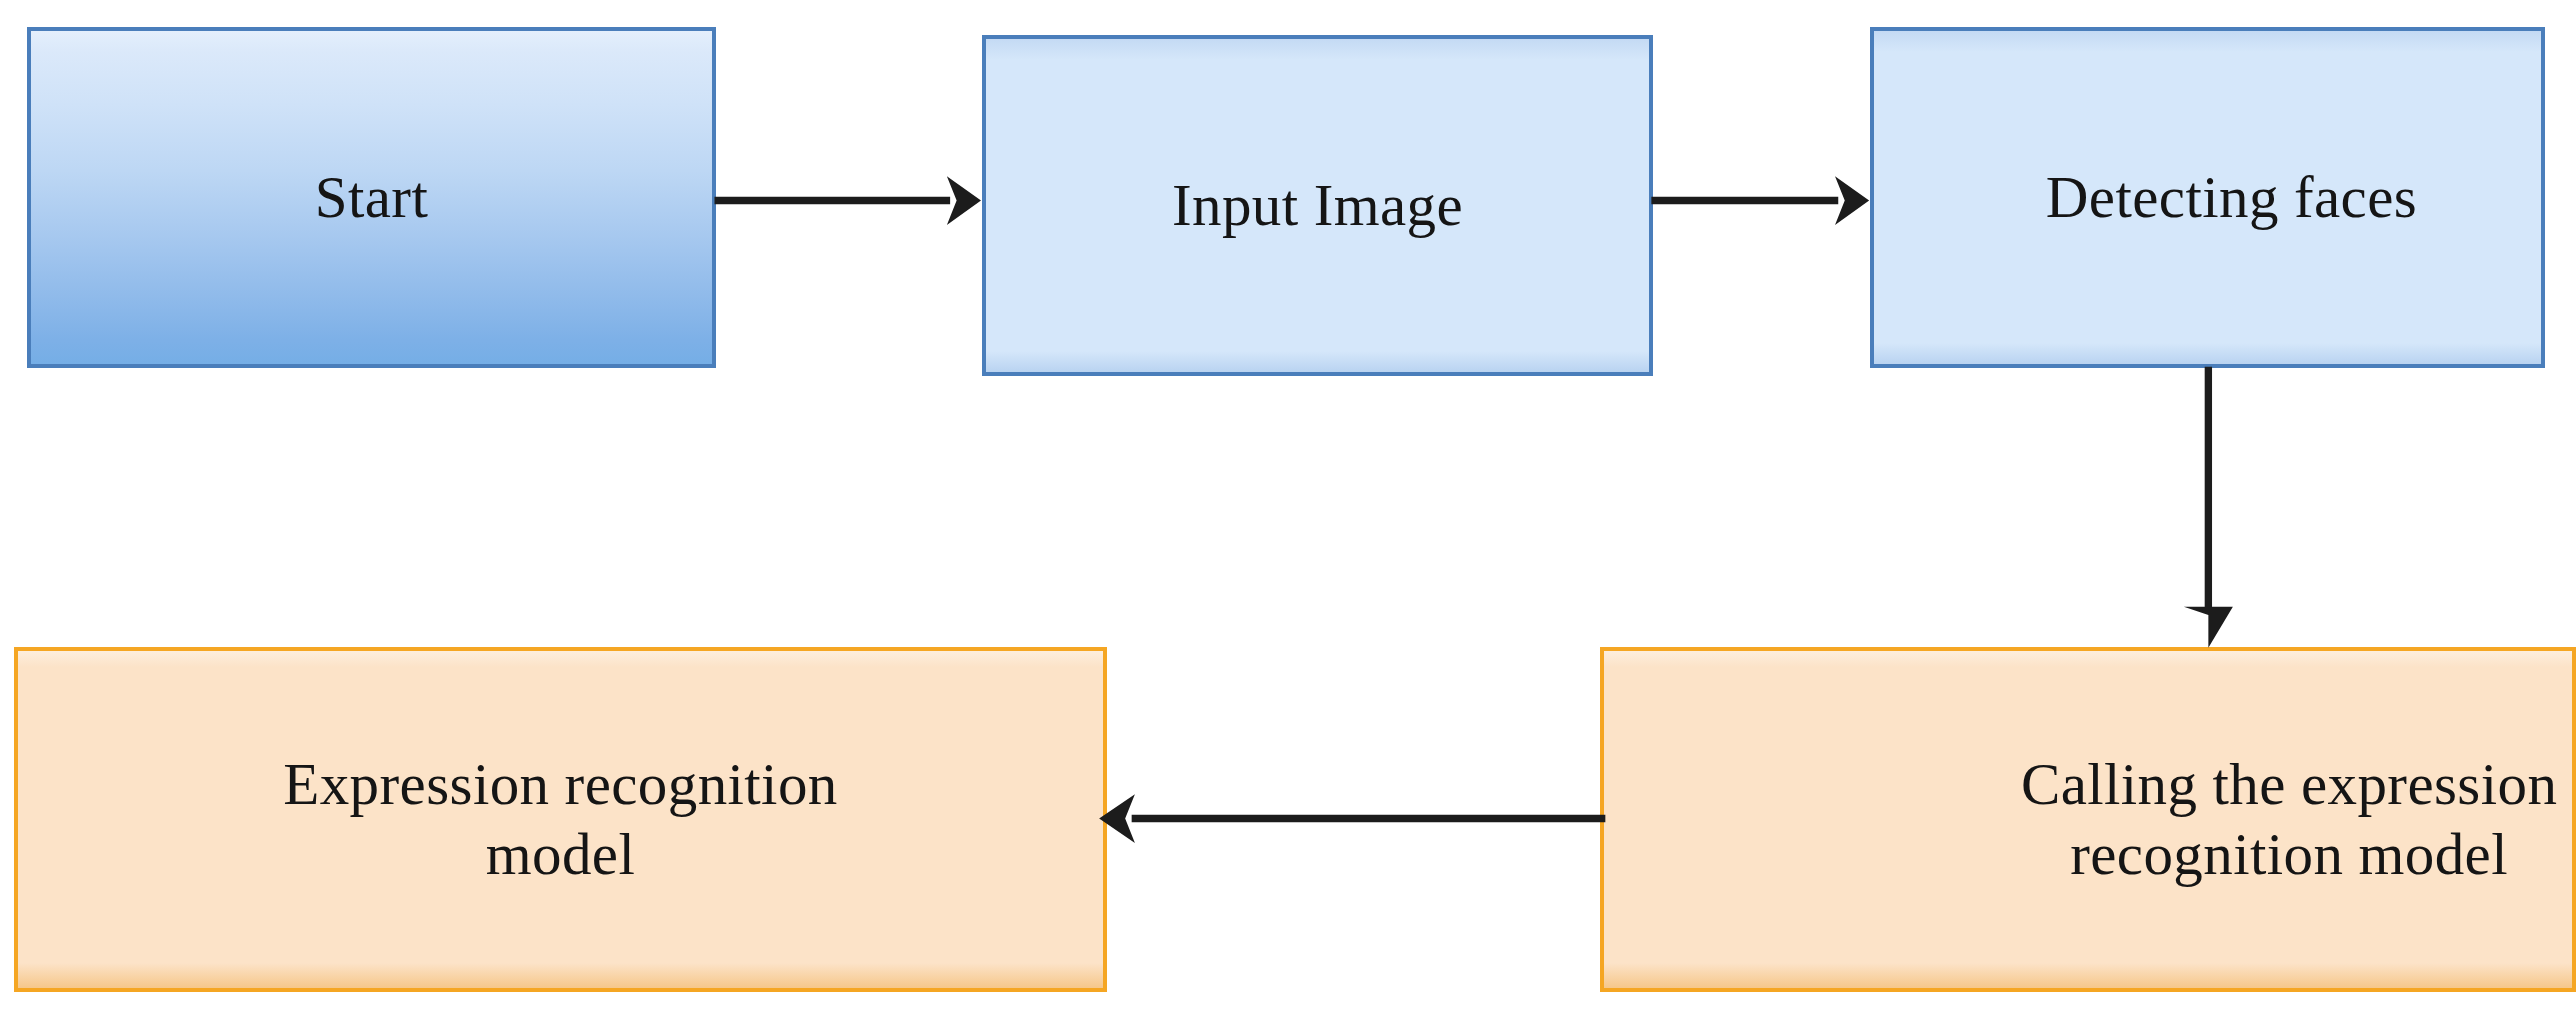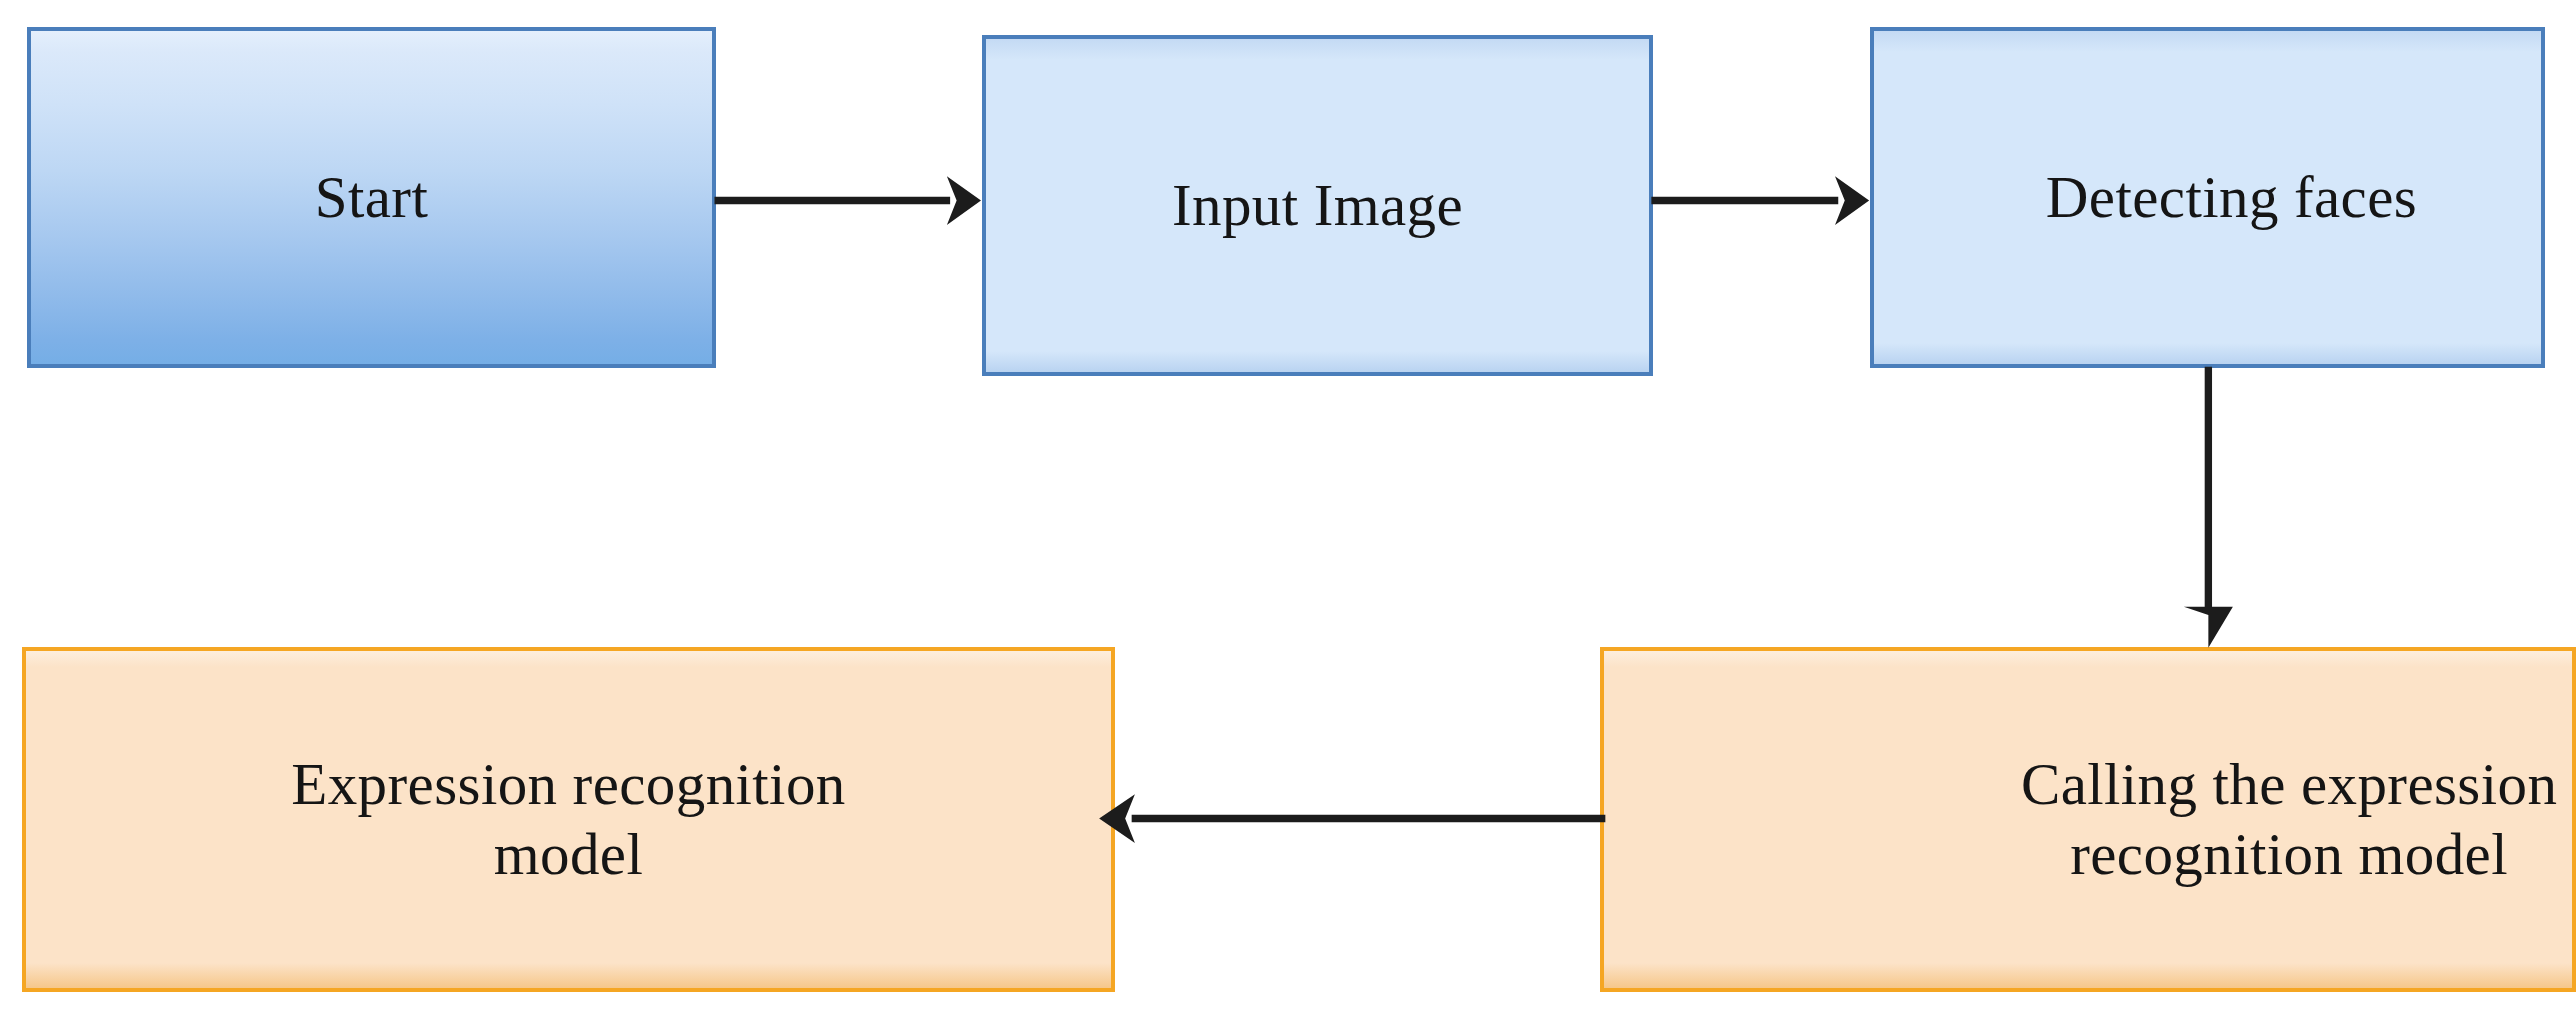--- a/index.html
+++ b/index.html
@@ -114,21 +114,21 @@
   </div>
 
   <div class="node blue flat" style="left:982px; top:27px; width:671px; height:341px;margin-top:8px;">
     <span class="label">Input Image</span>
   </div>
 
   <div class="node blue flat" style="left:1870px; top:27px; width:675px; height:341px;padding-left:48px;">
     <span class="label">Detecting faces</span>
   </div>
 
-  <div class="node orange" style="left:22px; top:647px; width:1093px; height:345px;">
+  <div class="node orange" style="left:14px; top:647px; width:1093px; height:345px;">
     <span class="label">Expression recognition
 model</span>
   </div>
 
   <div class="node orange" style="left:1600px; top:647px; width:976px; height:345px;justify-content:flex-end;">
     <span class="label">Calling the expression
 recognition model</span>
   </div>
 
   <div class="connector" style="left:712px; top:168px; width:278px; height:65px;">

